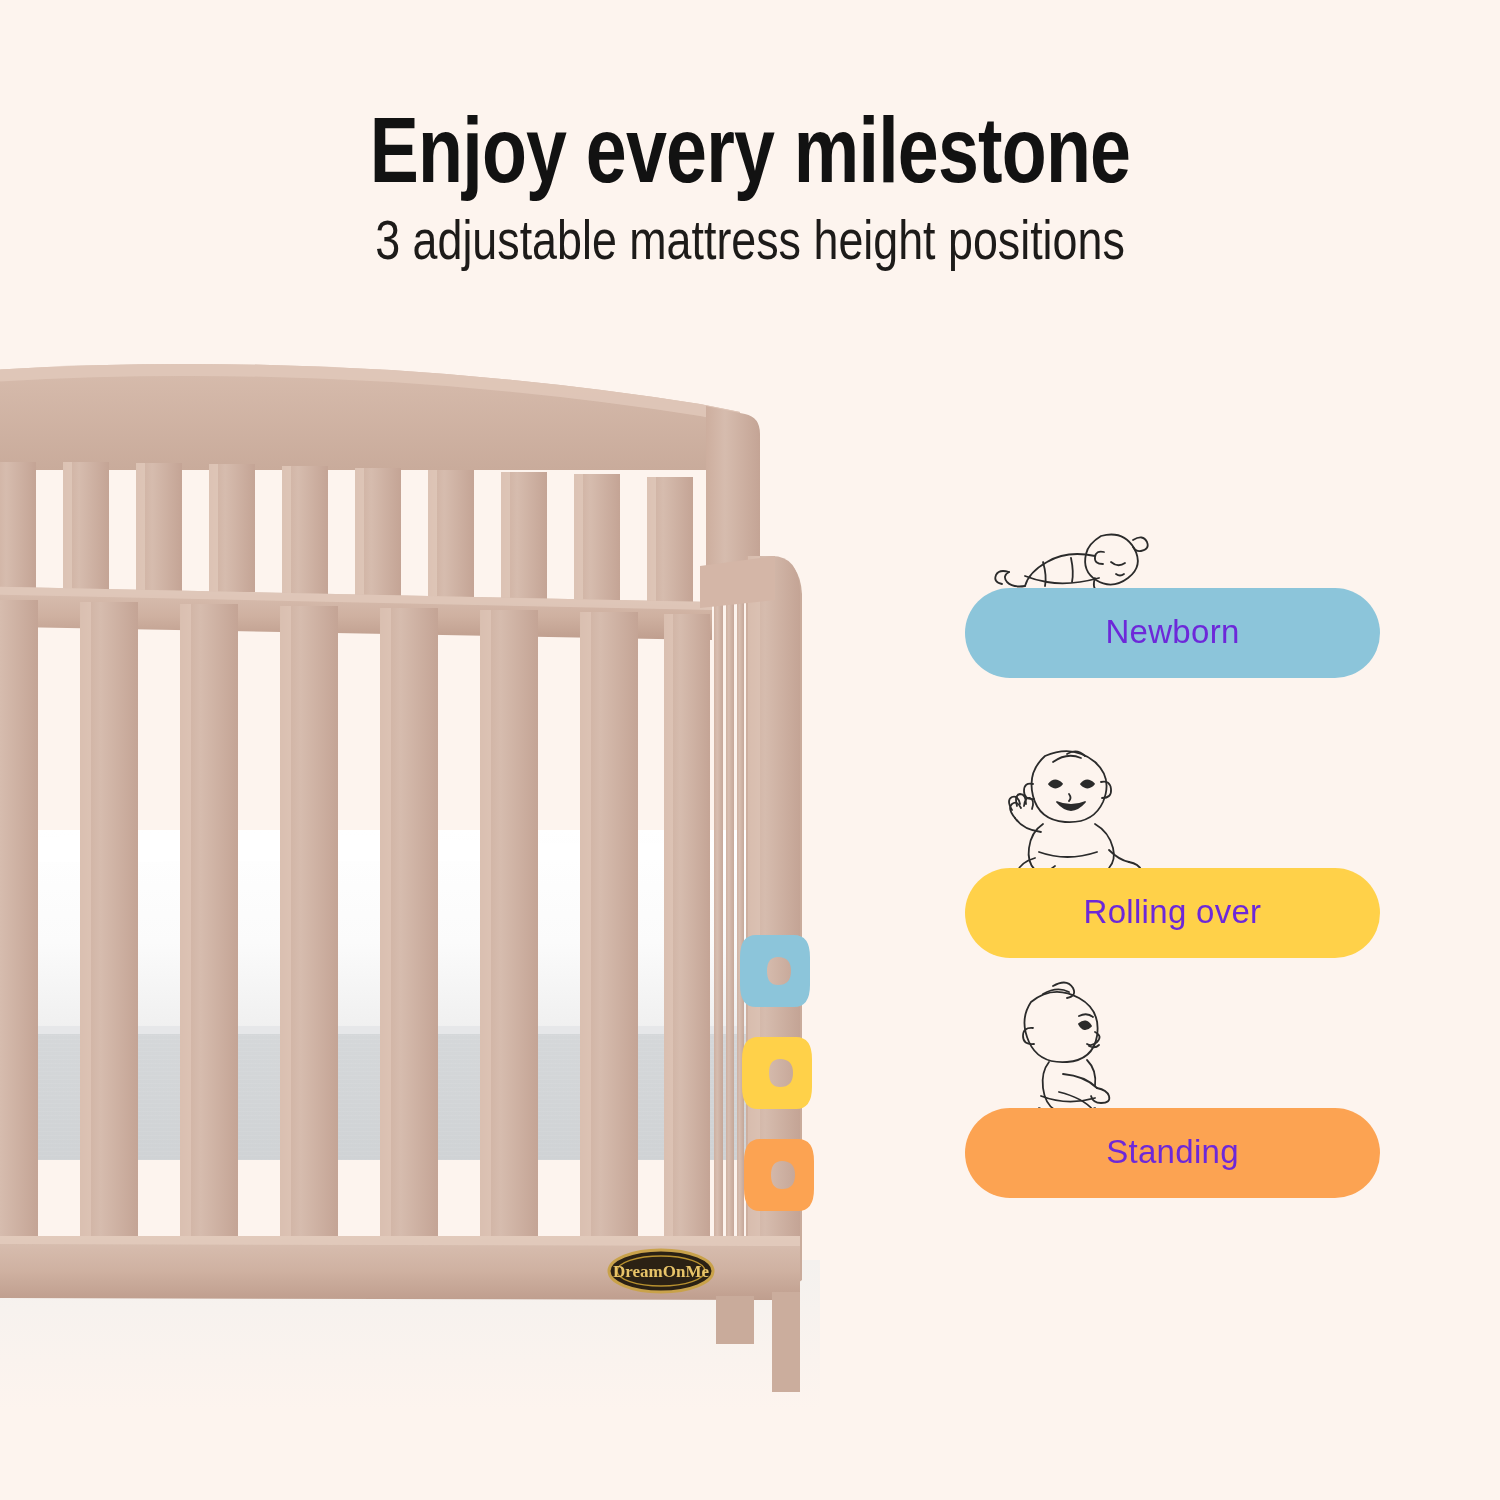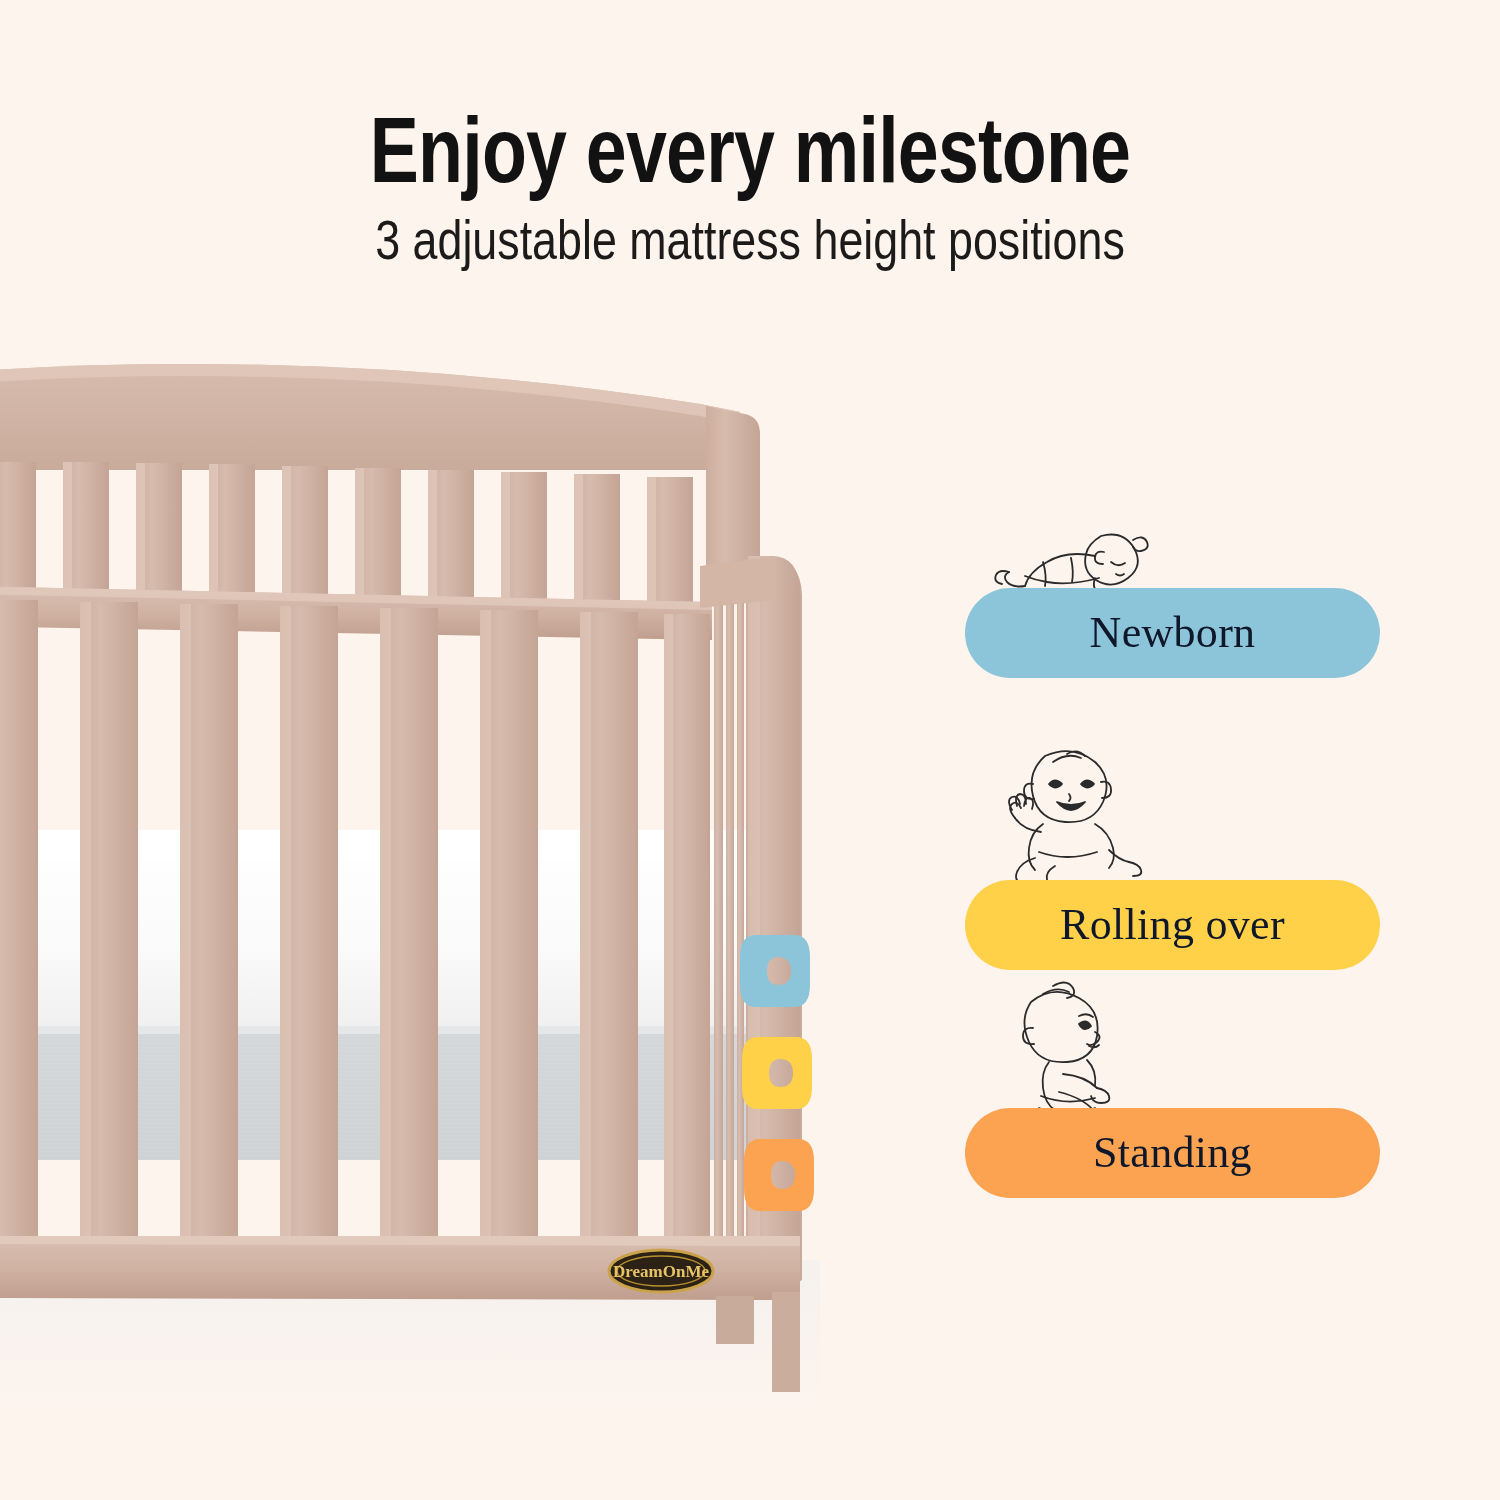--- a/index.html
+++ b/index.html
@@ -40,35 +40,35 @@
 
   
   #milestones{position:absolute;left:955px;top:500px;width:470px;height:740px;}
   .ms{position:absolute;left:0;width:425px;}
   .ms-pill{
     position:absolute;left:10px;width:415px;height:90px;
     border-radius:46px;
     display:flex;align-items:center;justify-content:center;
   }
   .ms-label{
-    font-family:Liberation Serif, serif;
-    font-size:44px;
-    color:#0f172a;
+    font-family:Liberation Sans, sans-serif;
+    font-size:33px;
+    color:#6d28d9;
     font-weight:400;
     letter-spacing:.3px;
     transform:translateY(-1px);
   }
   .ms-icon{position:absolute;left:0;}
 
   #ms0{top:0;}
   #ms0 .ms-pill{top:88px;background:#8CC5DA;}
   #ms0 .ms-icon{left:28px;top:22px;}
 
   #ms1{top:240px;}
-  #ms1 .ms-pill{top:128px;background:#FFD149;margin-top:12px;}
+  #ms1 .ms-pill{top:128px;background:#FFD149;}
   #ms1 .ms-icon{left:28px;top:0px;}
 
   #ms2{top:480px;}
   #ms2 .ms-pill{top:128px;background:#FCA352;}
   #ms2 .ms-icon{left:36px;top:0px;}
 
   .baby{display:block;}
 </style>
 </head>
 <body>

